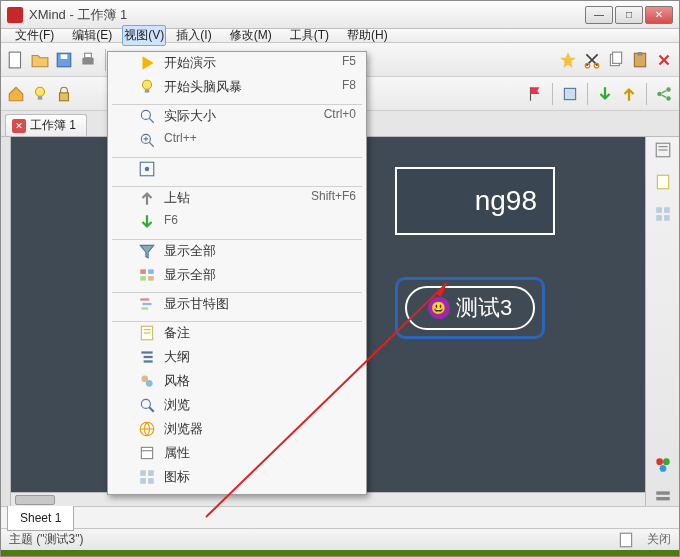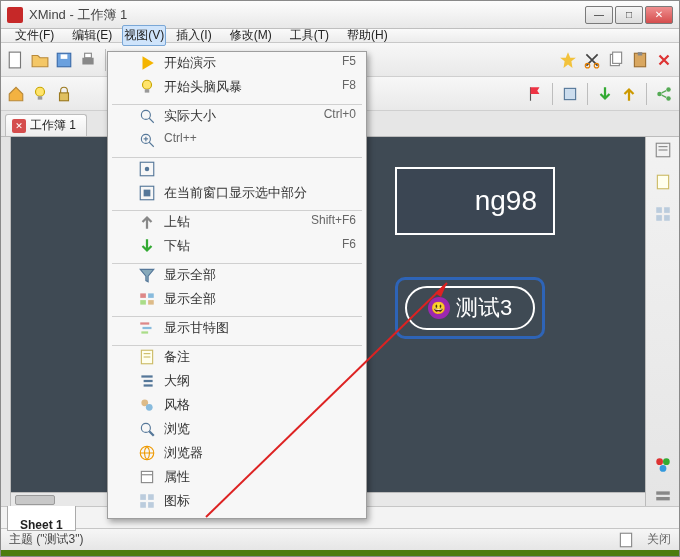--- a/index.html
+++ b/index.html
@@ -41,21 +41,21 @@
   .face { width:22px;height:22px;border-radius:50%;background:#9c27b0;display:flex;align-items:center;justify-content:center;color:#fff;font-size:12px;}
 
   .rightpanel { width:34px; background:linear-gradient(#f2f2f2,#e5e5e5); border-left:1px solid #bbb; display:flex; flex-direction:column; align-items:center; padding-top:4px; gap:14px; }
   .ricon { width:18px; height:18px; }
 
   .hscroll { height:14px; background:#e8e8e8; border-top:1px solid #bbb; position:relative; }
   .hscroll .thumb { position:absolute; left:4px; top:2px; width:40px; height:10px; background:#c8c8c8; border:1px solid #9a9a9a; border-radius:2px; }
 
   
   .sheetbar { height:22px; background:#f3f3f3; border-top:1px solid #c6c6c6; display:flex; align-items:center; padding:0 6px; }
-  .sheettab { height:18px; padding:12px 12px; border:1px solid #aaa; background:#fff; display:flex;align-items:flex-start; font-size:12px;font-weight:bold; }
+  .sheettab { height:18px; padding:12px 12px; border:1px solid #aaa; background:#fff; display:flex;align-items:center; font-size:12px; }
   .statusbar { height:22px; background:linear-gradient(#f6f6f6,#e6e6e6); border-top:1px solid #c6c6c6; display:flex; align-items:center; padding:0 8px; justify-content:space-between; font-size:12px; color:#444; }
   .statusright { display:flex; align-items:flex-start; gap:12px; color:#666; }
 
   
   .dropdown { position:absolute; left:106px; top:50px; width:260px; background:#f7f7f7; border:1px solid #9e9e9e; box-shadow:2px 3px 6px rgba(0,0,0,.35); padding:2px 0; z-index:50; }
   .dropdown .row { height:24px; display:flex; padding:0 10px 0 6px; gap:8px; position:relative;margin-left:24px; }
   .dropdown .ic { width:18px; height:18px; flex:0 0 18px; display:flex;align-items:center;justify-content:center; }
   .dropdown .lbl { flex:1; font-size:13px; color:#333; }
   .dropdown .sc { color:#666; font-size:12px; }
   .dropdown .hr { height:1px; background:#d0d0d0; margin:2px 4px; }
@@ -280,47 +280,36 @@
       <div class="hr"></div>
       <div class="row">
         <span class="ic">
           <svg viewBox="0 0 16 16">
             <rect x="2" y="2" width="12" height="12" fill="none" stroke="#579"></rect>
             <circle cx="8" cy="8" r="2" fill="#579"></circle>
           </svg>
         </span>
         <span class="sc"></span>
       </div>
-      <div class="row">
-        <span class="ic">
-          <svg viewBox="0 0 16 16">
-            <rect x="2" y="2" width="12" height="12" fill="none" stroke="#579"></rect>
-            <rect x="5" y="5" width="6" height="6" fill="#579"></rect>
-          </svg>
-        </span>
-        <span class="lbl">在当前窗口显示选中部分</span>
-        <span class="sc"></span>
-      </div>
       <div class="hr"></div>
       <div class="row">
         <span class="ic">
           <svg viewBox="0 0 16 16">
             <path d="M8 14V5M4 8l4-4 4 4" stroke="#888" stroke-width="2" fill="none"></path>
           </svg>
         </span>
         <span class="lbl">上钻</span>
         <span class="sc">Shift+F6</span>
       </div>
       <div class="row">
         <span class="ic">
           <svg viewBox="0 0 16 16">
             <path d="M8 2v9M4 8l4 4 4-4" stroke="#3a3" stroke-width="2" fill="none"></path>
           </svg>
         </span>
-        <span class="lbl">下钻</span>
         <span class="sc">F6</span>
       </div>
       <div class="hr"></div>
       <div class="row">
         <span class="ic">
           <svg viewBox="0 0 16 16">
             <path d="M2 3h12l-5 6v5l-2-1V9z" fill="#8ab" stroke="#579"></path>
           </svg>
         </span>
         <span class="lbl">显示全部</span>

